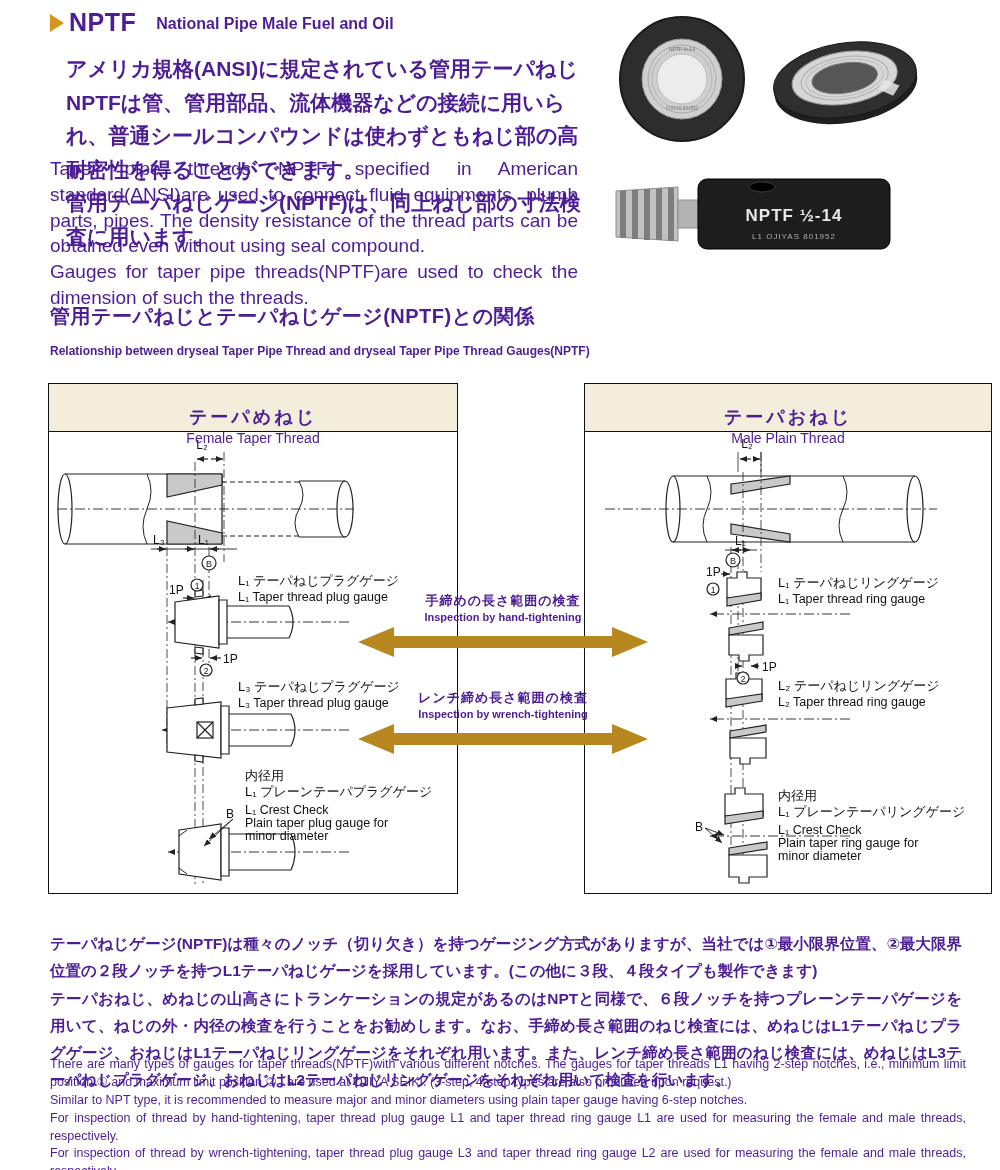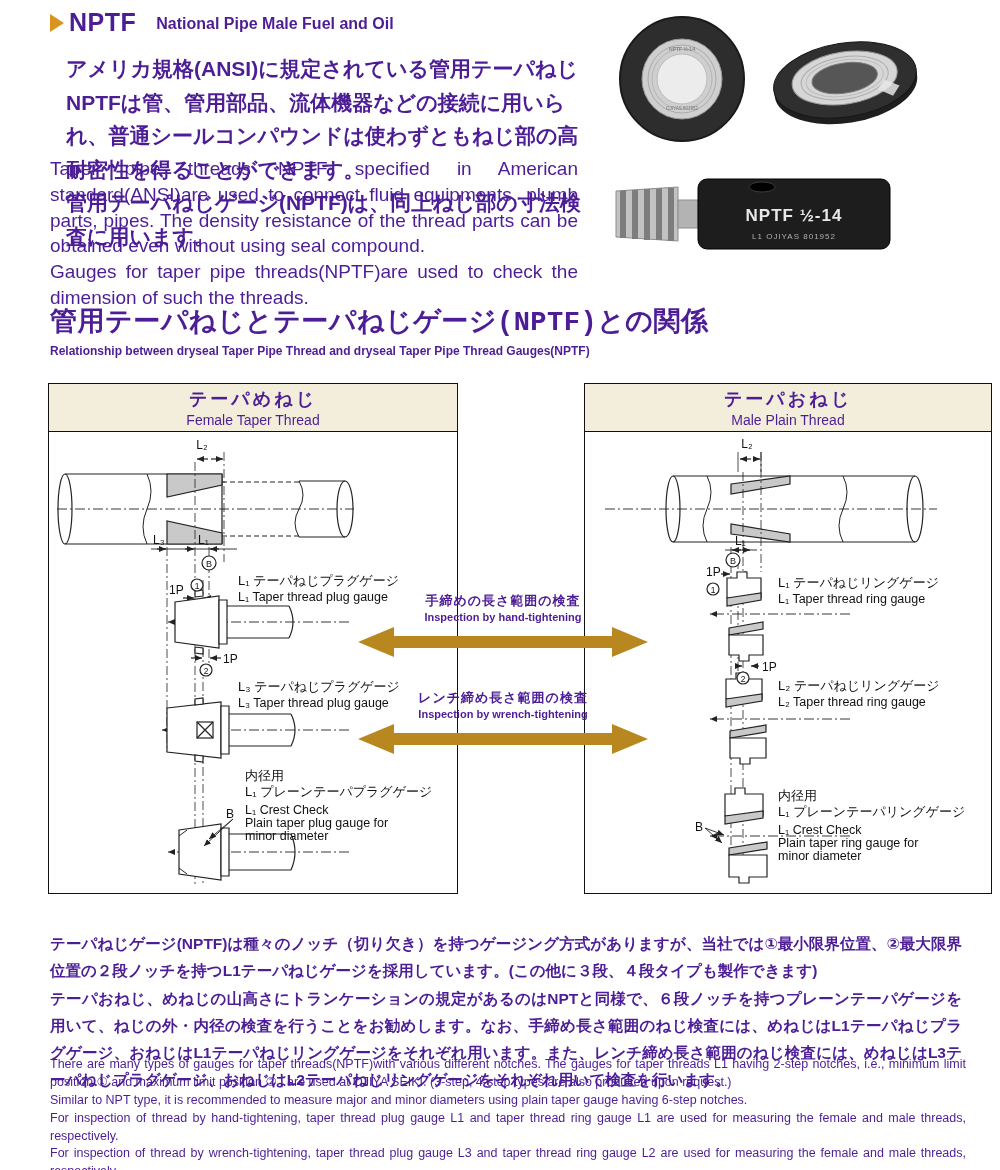--- a/index.html
+++ b/index.html
@@ -10,28 +10,28 @@
   .tri{width:0;height:0;border-left:14px solid #d9941f;border-top:9px solid transparent;
        border-bottom:9px solid transparent;margin-right:5px;}
   .nptf-title{font-size:25px;font-weight:bold;letter-spacing:.5px;}
   .nptf-sub{font-size:16px;font-weight:bold;margin-left:20px;margin-top:3px;}
   .intro-jp{position:absolute;left:50px;top:52px;width:528px;font-size:21px;font-weight:bold;
             line-height:1.6;white-space:pre-line;margin-left:16px;}
   .intro-en{position:absolute;left:50px;top:156px;width:528px;font-size:19px;line-height:1.36;
             text-align:justify;white-space:pre-line;}
   .photos{position:absolute;left:602px;top:8px;}
   
-  .rel-jp{position:absolute;left:50px;top:303px;font-size:27px;font-weight:bold;letter-spacing:.5px;font-family:Liberation Mono, monospace;}
+  .rel-jp{position:absolute;left:50px;top:303px;font-size:20px;font-weight:bold;letter-spacing:.5px;}
   .rel-en{position:absolute;left:50px;top:344px;font-size:12px;font-weight:600;}
   
   .diagram{position:absolute;left:0;top:383px;width:1000px;height:514px;}
   .gbox{position:absolute;top:0;height:511px;border:1.5px solid #111;background:#fff;box-sizing:border-box;}
   .gbox.female{left:48px;width:410px;}
   .gbox.male{left:584px;width:408px;}
-  .gbox-head{height:48px;background:#f3eedb;border-bottom:1.5px solid #111;text-align:center;box-sizing:border-box;padding-top:3px;}
+  .gbox-head{height:48px;background:#f3eedb;border-bottom:1.5px solid #111;text-align:center;box-sizing:border-box;padding-top:21px;}
   .gbox-head .jp{font-size:18px;font-weight:bold;letter-spacing:3px;}
   .gbox-head .en{font-size:14px;margin-top:1px;}
   svg.diag{display:block;}
   svg text{font-family:"Liberation Sans","DejaVu Sans",sans-serif;}
   .insp{position:absolute;left:356px;width:294px;text-align:center;z-index:5;}
   .insp .jp{font-size:13px;font-weight:bold;letter-spacing:1px;}
   .insp .en{font-size:11px;font-weight:bold;margin-top:1px;}
   .insp svg{display:block;margin:3px auto 0;}
   .insp1{top:209px;} .insp2{top:306px;}
   

